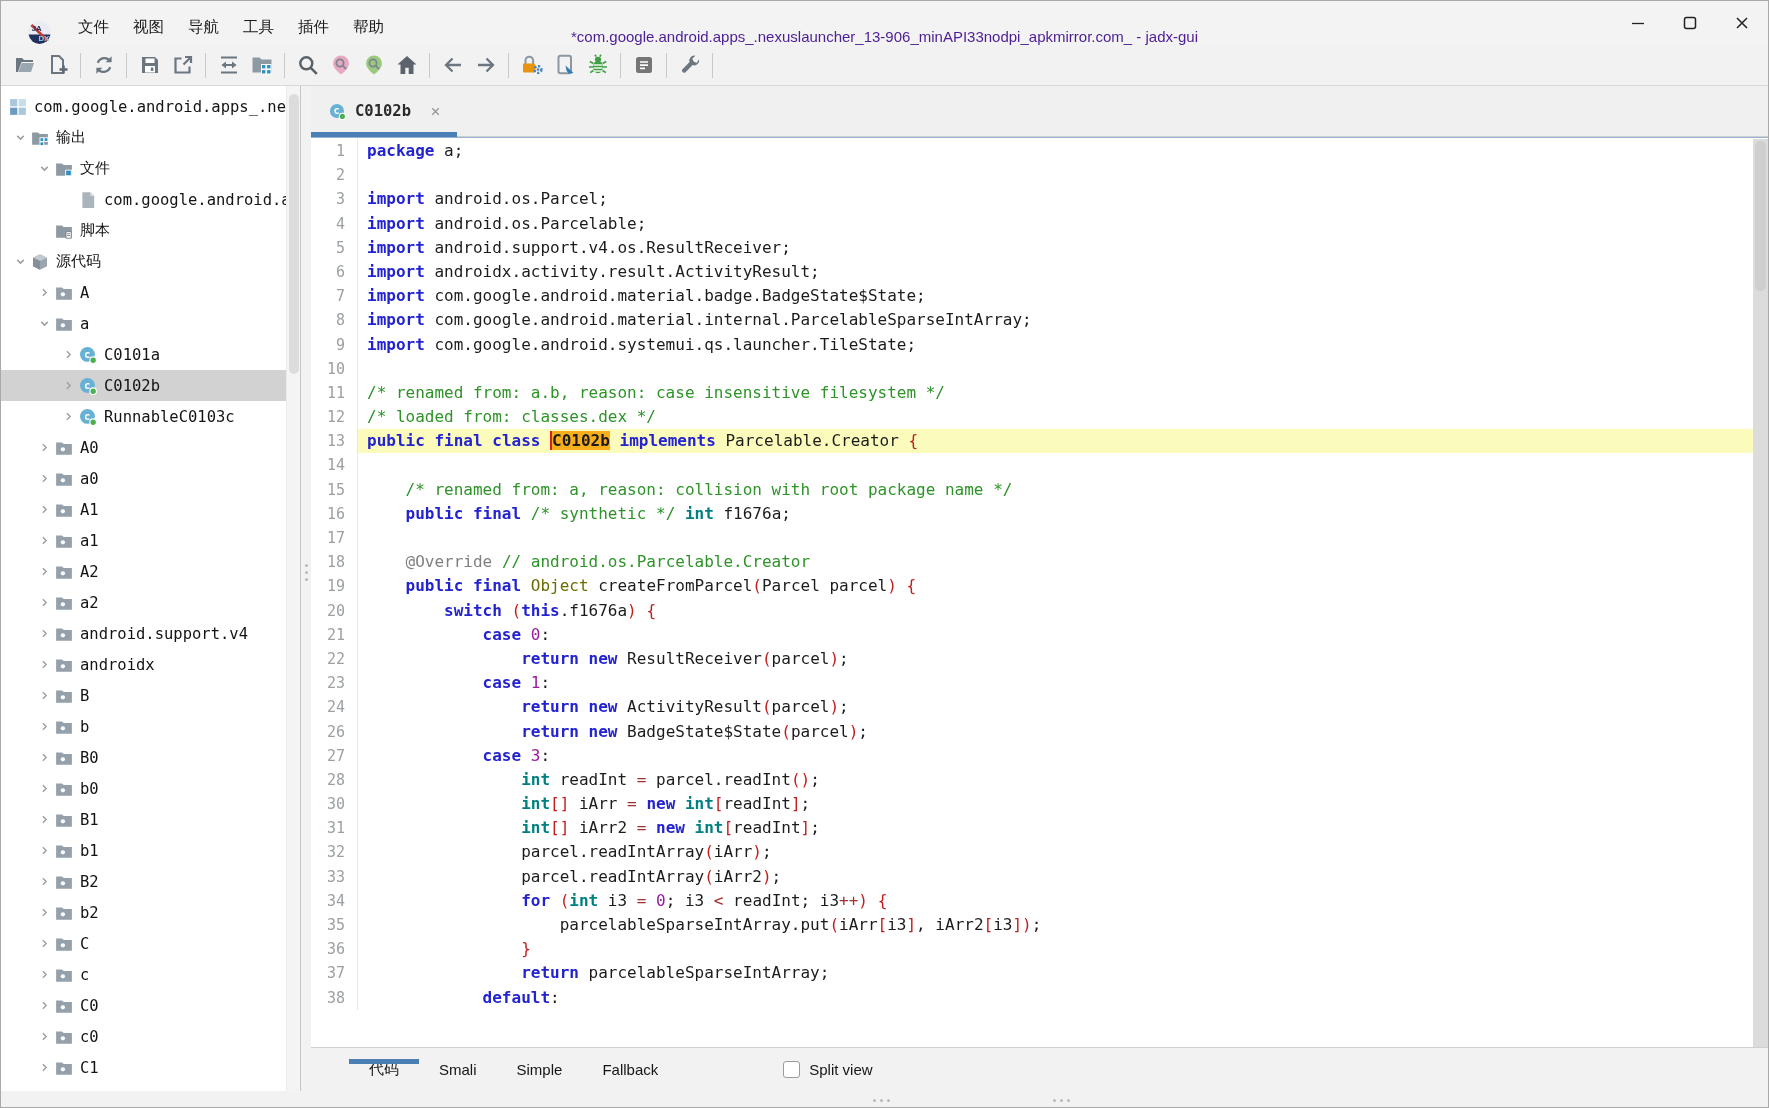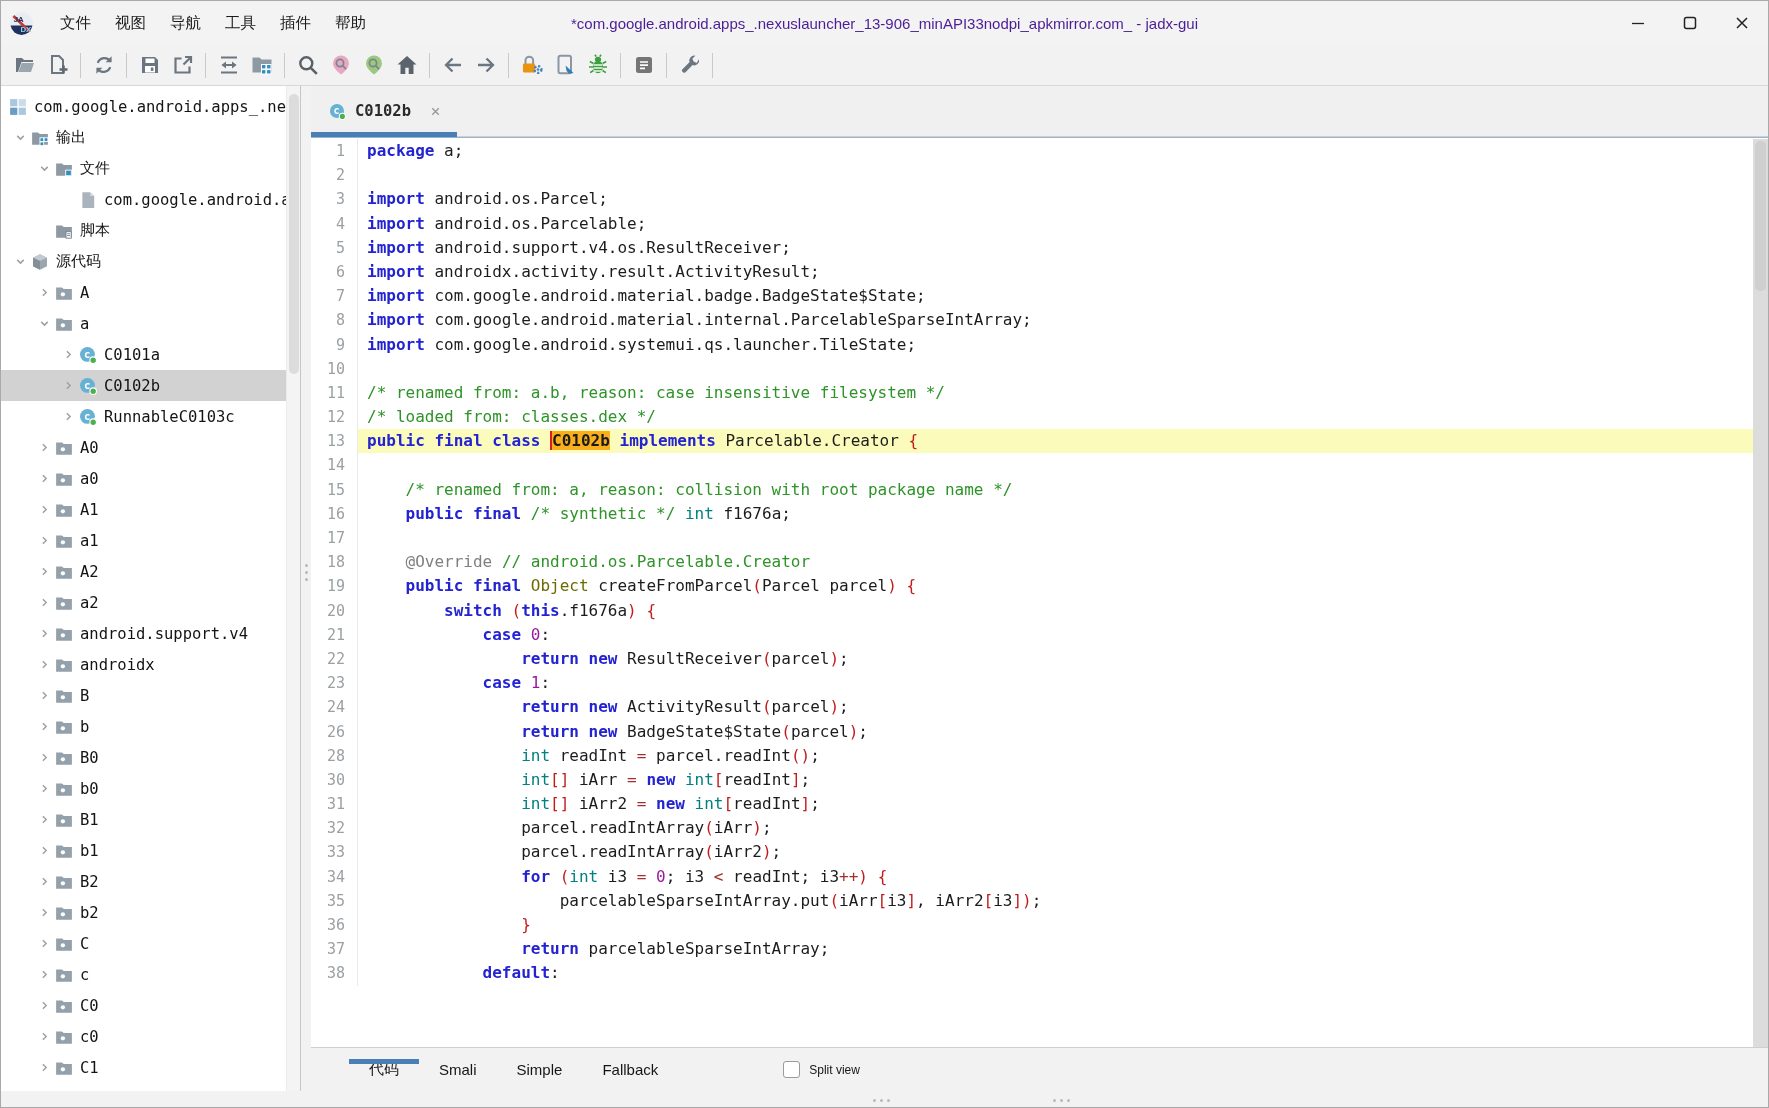--- a/index.html
+++ b/index.html
@@ -1,19 +1,19 @@
 <!DOCTYPE html>
 <html style="--accent: #4a7fb5; --hl-line: #fbfbbc; --mark: #f9ae1c; --kw: #2323d1; --ty: #008080; --cm: #2e9328; --num: #981b9e; --sep: #c21d1d; --op: #a33030; --ann: #808080; --clr: #6b6b00;"><head>
 <meta charset="utf-8">
 <style>
 *{margin:0;padding:0;box-sizing:border-box}
 html,body{width:1769px;height:1108px;overflow:hidden}
 body{font-family:"Liberation Sans","DejaVu Sans",sans-serif;background:#f2f2f2;border:1px solid #a9a9a9;position:relative}
 
-.titlebar{height:44px;display:flex;align-items:center;background:#f3f3f3;position:relative;padding-left:8px}
+.titlebar{height:44px;display:flex;align-items:flex-end;background:#f3f3f3;position:relative;padding-left:26px}
 .logo{width:25px;height:25px;margin-right:14px;flex:none}
 .menubar{display:flex}
 .menu-item{padding:7px 12px;font-size:15.5px;color:#1b1b1b;border-radius:4px;cursor:default}
 .win-title{position:absolute;left:50%;transform:translateX(-50%);font-size:15px;color:#4c1d95;white-space:nowrap}
 .win-controls{position:absolute;right:0;top:0;height:100%;display:flex}
 .win-btn{width:52px;height:100%;display:flex;align-items:center;justify-content:center}
 
 .toolbar{height:41px;display:flex;align-items:center;background:#f2f2f2;border-bottom:1px solid #d8d8d8;padding-left:7px}
 .tb-btn{width:33px;height:31px;display:flex;align-items:center;justify-content:center;border-radius:4px;flex:none}
 .tb-sep{width:1px;height:25px;background:#c9c9c9;margin:0 6px;flex:none}
@@ -39,37 +39,37 @@
 .tab-icon{width:17px;height:17px;flex:none}
 .tab-label{font-family:"DejaVu Sans Mono","Liberation Mono",monospace;font-weight:bold;font-size:15.5px;color:#2b2b2b}
 .tab-close{width:15px;height:15px;margin-left:8px;display:flex;align-items:center;justify-content:center}
 .code-wrap{flex:1;position:relative;border-top:1px solid #96b3d2;overflow:hidden;background:#fff}
 .code-lines{position:absolute;left:0;top:1px;right:15px;overflow:hidden;bottom:0}
 .code-row{display:flex;height:24.2px;line-height:24.2px;font-family:"DejaVu Sans Mono","Liberation Mono",monospace;font-size:16px;white-space:pre}
 .ln{width:47px;flex:none;text-align:right;padding-right:12px;color:#9aa0a4;font-size:15px;background:#fff;border-right:1px solid #e9e9e9}
 .lc{flex:1;padding-left:9px;color:#1c1c1c;min-width:0}
 .code-row.hl .lc{background:var(--hl-line,#fbfbbc)}
 .tk-k{color:var(--kw,#2323d1);font-weight:bold}
-.tk-t{color:var(--ty,#008080);font-weight:normal}
+.tk-t{color:var(--ty,#008080);font-weight:bold}
 .tk-c{color:var(--cm,#2e9328);}
 .tk-a{color:var(--ann,#808080)}
 .tk-n{color:var(--num,#981b9e)}
 .tk-s{color:var(--sep,#c21d1d)}
 .tk-o{color:var(--op,#a33030)}
 .tk-l{color:var(--clr,#6b6b00)}
 .tk-m{background:var(--mark,#f9ae1c);border-left:2px solid #e01b1b;font-weight:bold;color:#1a1a1a}
 .vscroll{position:absolute;right:0;top:1px;bottom:0;width:15px;background:#dcdcdc}
 .vthumb{position:absolute;top:2px;left:2px;width:11px;height:150px;background:#cfcfcf;border-radius:5px}
 
 .bottom-tabs{height:44px;background:#f2f2f2;border-top:1px solid #cfcfcf;display:flex;align-items:stretch;padding-left:38px;position:relative}
 .btab{display:flex;align-items:center;padding:0 20px;font-size:15px;color:#161616;position:relative;cursor:default}
 .btab.active::before{content:"";position:absolute;top:-1px;left:0;right:0;height:5px;background:var(--accent,#4a7fb5)}
 .splitview{display:flex;align-items:center;margin-left:105px;gap:9px}
 .checkbox{width:17px;height:17px;border:1.5px solid #9b9b9b;border-radius:3px;background:#fff;flex:none}
-.split-label{font-size:12px;color:#161616}
+.split-label{font-size:15px;color:#161616}
 
 .bottom-strip{height:18px;position:relative;background:#f2f2f2}
 .grip-h{position:absolute;top:8px;display:flex;gap:4px}
 svg{display:block}
 </style>
 </head>
 <body>
 
 <div class="titlebar">
   <span class="logo">
@@ -776,20 +776,21 @@
           <div class="code-row"><span class="ln">16</span><span class="lc"><span>    </span><span class="tk-k">public</span><span> </span><span class="tk-k">final</span><span> </span><span class="tk-c">/* synthetic */</span><span> </span><span class="tk-t">int</span><span> f1676a;</span></span></div>
           <div class="code-row"><span class="ln">17</span><span class="lc"></span></div>
           <div class="code-row"><span class="ln">18</span><span class="lc"><span>    </span><span class="tk-a">@Override</span><span> </span><span class="tk-c">// android.os.Parcelable.Creator</span></span></div>
           <div class="code-row"><span class="ln">19</span><span class="lc"><span>    </span><span class="tk-k">public</span><span> </span><span class="tk-k">final</span><span> </span><span class="tk-l">Object</span><span> createFromParcel</span><span class="tk-s">(</span><span>Parcel parcel</span><span class="tk-s">)</span><span> </span><span class="tk-s">{</span></span></div>
           <div class="code-row"><span class="ln">20</span><span class="lc"><span>        </span><span class="tk-k">switch</span><span> </span><span class="tk-s">(</span><span class="tk-k">this</span><span>.f1676a</span><span class="tk-s">)</span><span> </span><span class="tk-s">{</span></span></div>
           <div class="code-row"><span class="ln">21</span><span class="lc"><span>            </span><span class="tk-k">case</span><span> </span><span class="tk-n">0</span><span>:</span></span></div>
           <div class="code-row"><span class="ln">22</span><span class="lc"><span>                </span><span class="tk-k">return</span><span> </span><span class="tk-k">new</span><span> ResultReceiver</span><span class="tk-s">(</span><span>parcel</span><span class="tk-s">)</span><span>;</span></span></div>
           <div class="code-row"><span class="ln">23</span><span class="lc"><span>            </span><span class="tk-k">case</span><span> </span><span class="tk-n">1</span><span>:</span></span></div>
           <div class="code-row"><span class="ln">24</span><span class="lc"><span>                </span><span class="tk-k">return</span><span> </span><span class="tk-k">new</span><span> ActivityResult</span><span class="tk-s">(</span><span>parcel</span><span class="tk-s">)</span><span>;</span></span></div>
           <div class="code-row"><span class="ln">26</span><span class="lc"><span>                </span><span class="tk-k">return</span><span> </span><span class="tk-k">new</span><span> BadgeState$State</span><span class="tk-s">(</span><span>parcel</span><span class="tk-s">)</span><span>;</span></span></div>
+          <div class="code-row"><span class="ln">27</span><span class="lc"><span>            </span><span class="tk-k">case</span><span> </span><span class="tk-n">3</span><span>:</span></span></div>
           <div class="code-row"><span class="ln">28</span><span class="lc"><span>                </span><span class="tk-t">int</span><span> readInt </span><span class="tk-o">=</span><span> parcel.readInt</span><span class="tk-s">()</span><span>;</span></span></div>
           <div class="code-row"><span class="ln">30</span><span class="lc"><span>                </span><span class="tk-t">int</span><span class="tk-s">[]</span><span> iArr </span><span class="tk-o">=</span><span> </span><span class="tk-k">new</span><span> </span><span class="tk-t">int</span><span class="tk-s">[</span><span>readInt</span><span class="tk-s">]</span><span>;</span></span></div>
           <div class="code-row"><span class="ln">31</span><span class="lc"><span>                </span><span class="tk-t">int</span><span class="tk-s">[]</span><span> iArr2 </span><span class="tk-o">=</span><span> </span><span class="tk-k">new</span><span> </span><span class="tk-t">int</span><span class="tk-s">[</span><span>readInt</span><span class="tk-s">]</span><span>;</span></span></div>
           <div class="code-row"><span class="ln">32</span><span class="lc"><span>                parcel.readIntArray</span><span class="tk-s">(</span><span>iArr</span><span class="tk-s">)</span><span>;</span></span></div>
           <div class="code-row"><span class="ln">33</span><span class="lc"><span>                parcel.readIntArray</span><span class="tk-s">(</span><span>iArr2</span><span class="tk-s">)</span><span>;</span></span></div>
           <div class="code-row"><span class="ln">34</span><span class="lc"><span>                </span><span class="tk-k">for</span><span> </span><span class="tk-s">(</span><span class="tk-t">int</span><span> i3 </span><span class="tk-o">=</span><span> </span><span class="tk-n">0</span><span>; i3 </span><span class="tk-o">&lt;</span><span> readInt; i3</span><span class="tk-o">++</span><span class="tk-s">)</span><span> </span><span class="tk-s">{</span></span></div>
           <div class="code-row"><span class="ln">35</span><span class="lc"><span>                    parcelableSparseIntArray.put</span><span class="tk-s">(</span><span>iArr</span><span class="tk-s">[</span><span>i3</span><span class="tk-s">]</span><span>, iArr2</span><span class="tk-s">[</span><span>i3</span><span class="tk-s">]</span><span class="tk-s">)</span><span>;</span></span></div>
           <div class="code-row"><span class="ln">36</span><span class="lc"><span>                </span><span class="tk-s">}</span></span></div>
           <div class="code-row"><span class="ln">37</span><span class="lc"><span>                </span><span class="tk-k">return</span><span> parcelableSparseIntArray;</span></span></div>
           <div class="code-row"><span class="ln">38</span><span class="lc"><span>            </span><span class="tk-k">default</span><span>:</span></span></div>

